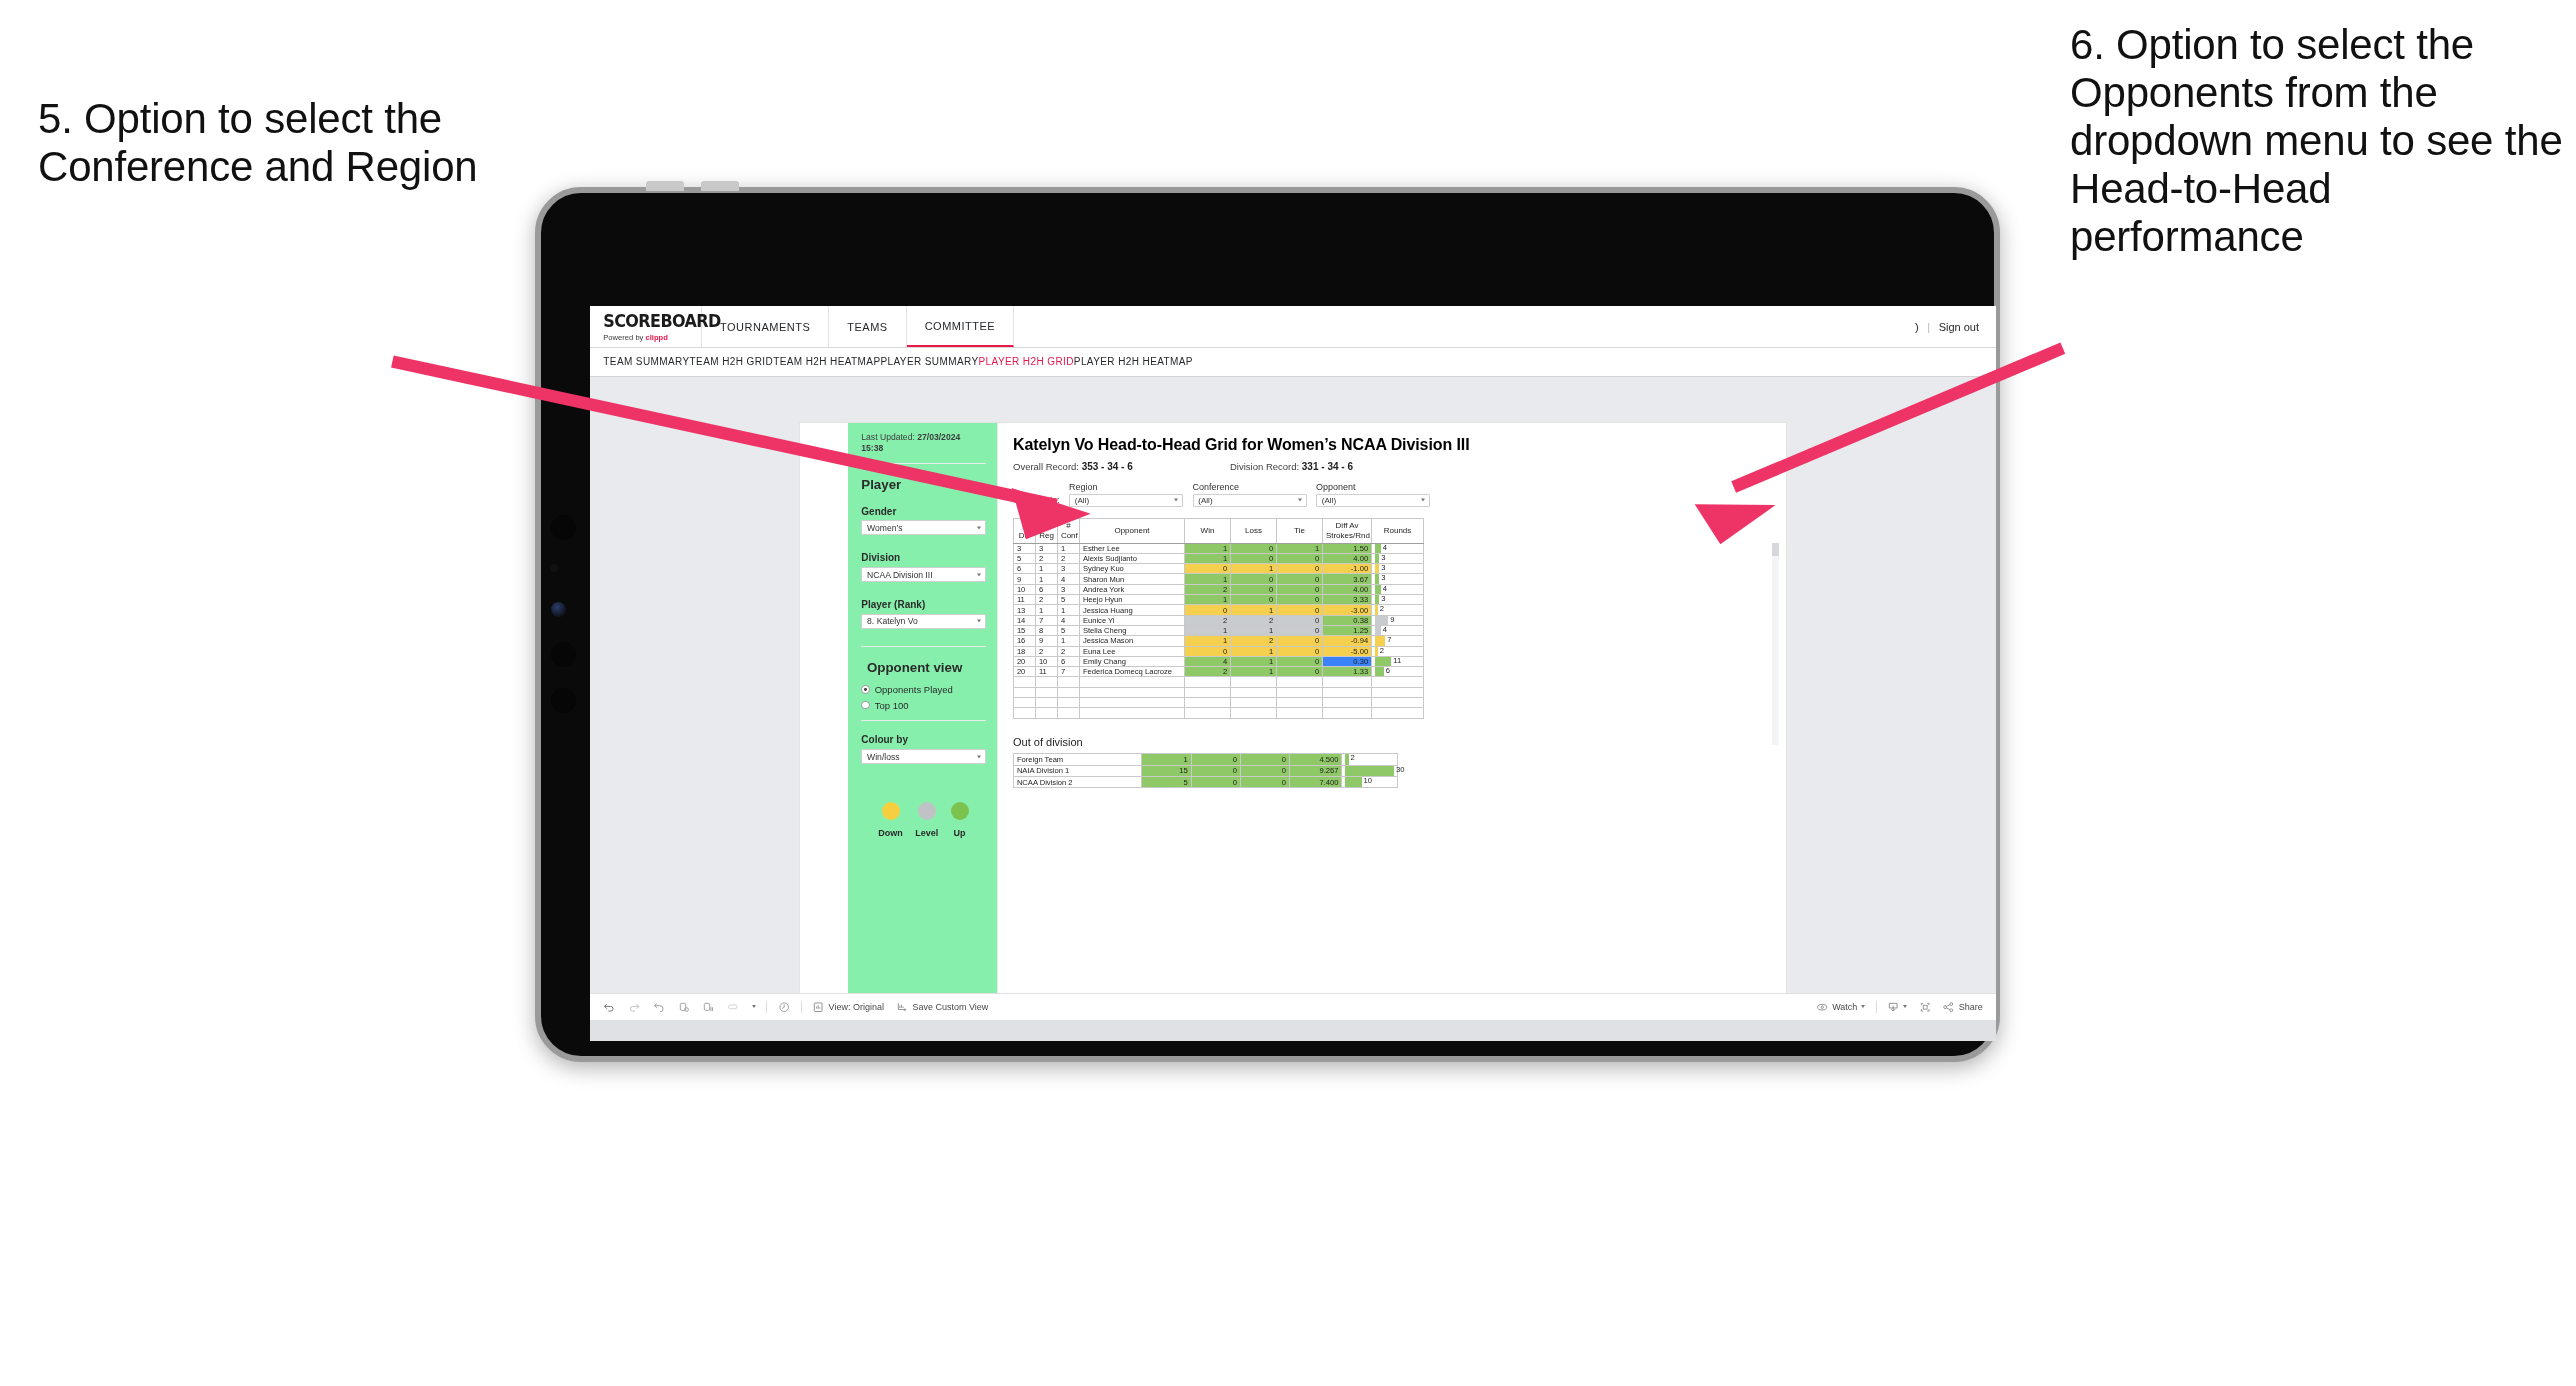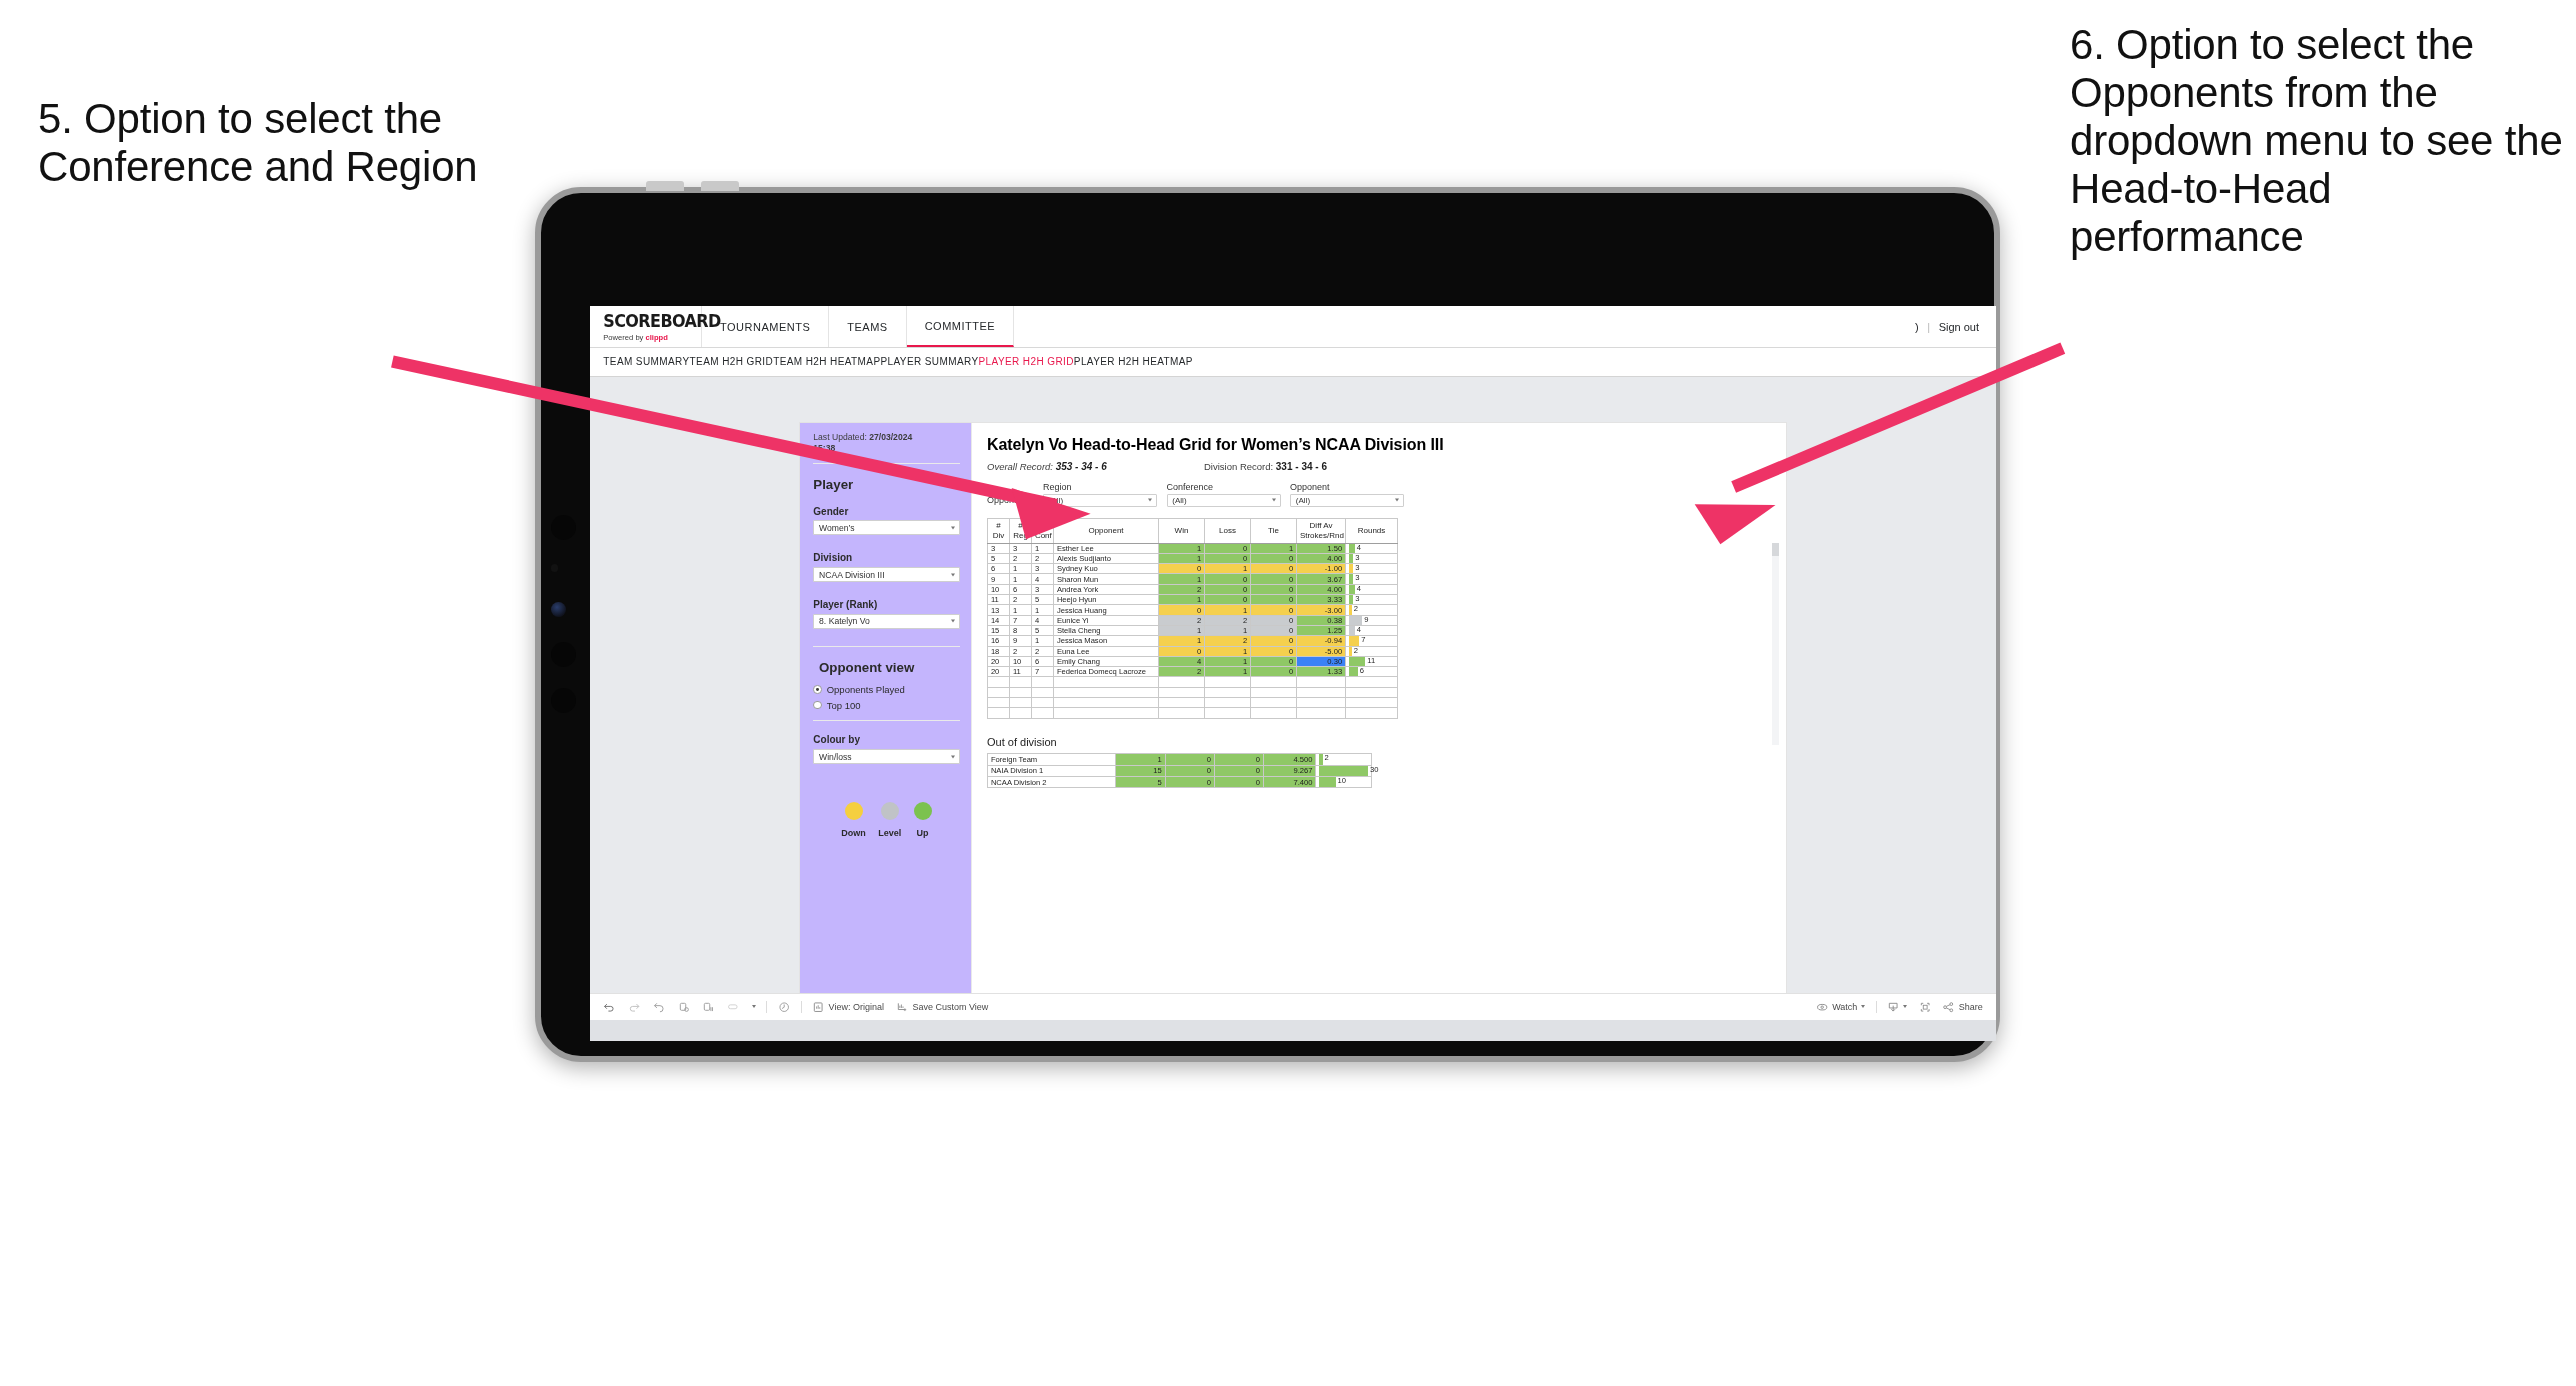--- a/index.html
+++ b/index.html
@@ -58,22 +58,22 @@
             padding-left:13.3px; border-bottom:1px solid #d4d4d4; }
   .subnav a { font-size:10px; letter-spacing:0.4px; color:#25282b; text-decoration:none; }
   .subnav a.active { color:#e8174c; }
 
   
   .canvas { padding:46px 0 0 0; display:flex; justify-content:center; }
   .card { width:986px; background:#fff; display:flex; min-height:580px;
           box-shadow:0 0 0 1px #e3e3e3; }
 
   
-  .panel { width:172px; padding:9.5px 11.4px 0 13.3px; border-right:1px solid #e9e9e9;
-           background:#c4b5fd; }
+  .panel { width:150px; padding:9.5px 11.4px 0 13.3px; border-right:1px solid #e9e9e9;
+           background:#86efac;margin-left:48px; }
   .updated { font-size:8.6px; color:#3d3d3d; line-height:1.25; }
   .updated b { font-weight:bold; }
   .panel hr { border:0; border-top:1px solid #eaeaea; margin:9.5px 0 13.3px; }
   .p-h1 { font-size:13.3px; font-weight:bold; color:#2b2b2b; margin-bottom:13.3px; }
   .p-h2 { font-size:13.3px; font-weight:bold; color:#2b2b2b; margin:0 0 8.6px 5.7px; }
   .f-label { font-size:10px; font-weight:bold; color:#2b2b2b; margin-bottom:3.8px; }
   .f-group { margin-bottom:17px; }
   .sel { position:relative; height:15px; border:1px solid #cfcfcf; background:#fff;
          display:flex; align-items:center; padding:0 15px 0 4.8px; font-size:8.6px;
          color:#333; border-radius:1px; }
@@ -88,21 +88,21 @@
                      border-radius:50%; background:#3a3a3a; }
   .legend { display:flex; gap:12.4px; justify-content:center; margin-top:38px; }
   .lg-item { text-align:center; }
   .dot { width:18px;height:18px;border-radius:50%; margin:0 auto 7.6px; }
   .lg-label { font-size:9px; font-weight:bold; color:#2b2b2b; }
 
   
   .viz { flex:1; padding:13.3px 15px 0 15px; position:relative; }
   .viz h1 { font-size:16px; font-weight:bold; color:#000000; letter-spacing:-0.1px; }
   .records { display:flex; margin-top:7.6px; font-size:9.5px; color:#3d3d3d; }
-  .records .r1 { width:217px;font-style:italic; }
+  .records .r1 { width:217px; }
   .records b { font-weight:bold; color:#1d1d1d; font-size:10px; }
 
   .filters { display:flex; align-items:flex-end; margin-top:9.5px; gap:9.5px; }
   .filters .opp-lbl { font-size:9px; color:#333; padding-bottom:1.9px; }
   .fcol { width:114px; }
   .fcol .fl { font-size:9px; color:#333; margin-bottom:1.9px; }
   .fcol .sel { height:13.3px; font-size:8px; }
 
   
   .tbl-wrap { margin-top:10.5px; position:relative; }

